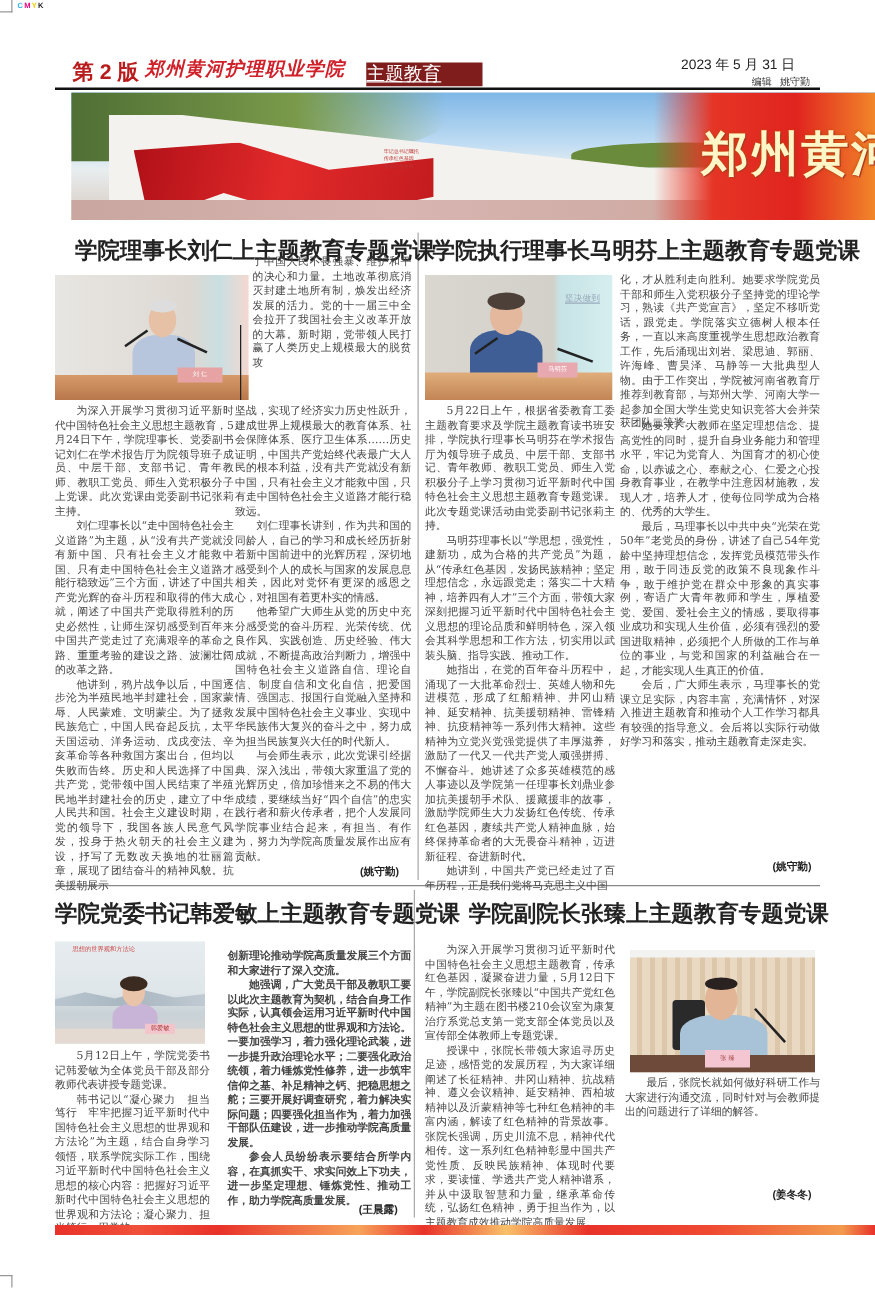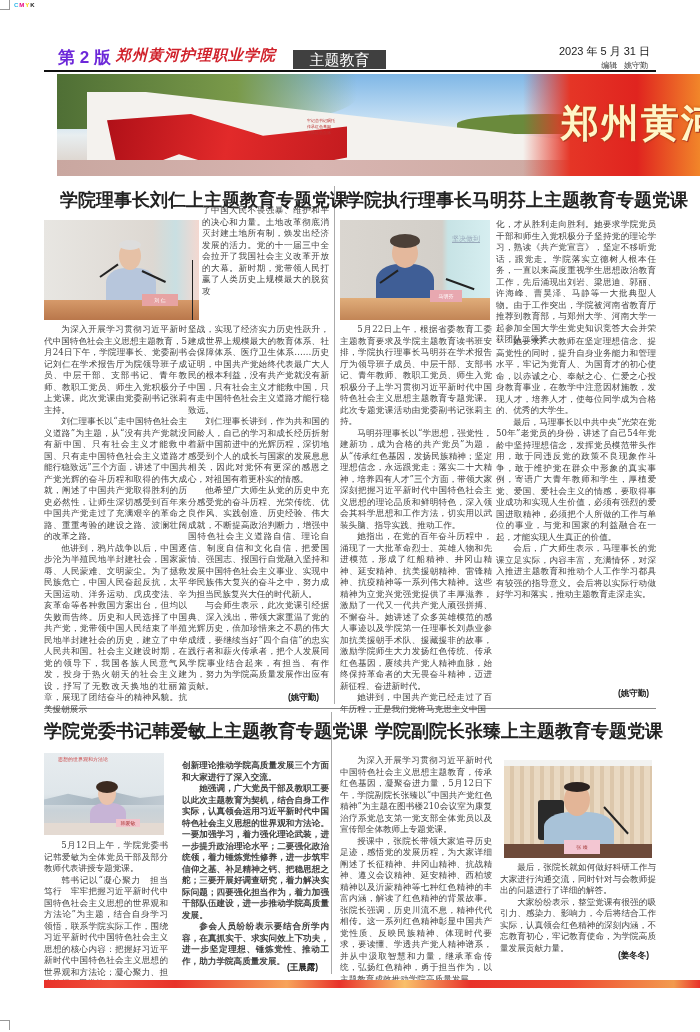--- a/index.html
+++ b/index.html
@@ -2,24 +2,24 @@
 <html><head>
 <meta charset="utf-8">
 <style>
   * { margin:0; padding:0; box-sizing:border-box; }
   html, body { width:700px; height:1032px; background:#fff; overflow:hidden; }
   body { position:relative; font-family:"DejaVu Serif", serif; color:#333; }
   .cmyk { position:absolute; left:14px; top:2px; font:bold 6px "Liberation Sans", sans-serif; letter-spacing:1px; }
   .cmyk .c{color:#2cb5e8}.cmyk .m{color:#e4007f}.cmyk .y{color:#f5d000}.cmyk .k{color:#222}
   .reg-mark { position:absolute; width:10px; height:10px; border:1px solid #999; }
   .masthead { position:absolute; left:44px; top:42px; width:260px; height:26px; }
-  .edition { position:absolute; left:14px; top:4px; font:bold 17px "Liberation Sans", sans-serif; color:#6d28d9; }
+  .edition { position:absolute; left:14px; top:4px; font:bold 17px "Liberation Sans", sans-serif; color:#b91c1c; }
   .school-logo { position:absolute; left:72px; top:4px; font:italic bold 15px "DejaVu Serif", serif; color:#d0202a; letter-spacing:1px; }
-  .section-tag { position:absolute; left:293px; top:50px; width:93px; height:19px; background:#404040; color:#fff; font:15px "Liberation Sans", sans-serif; text-align:center; line-height:19px; }
-  .dateline { position:absolute; right:50px; top:44px; font:11px "Liberation Sans", sans-serif; color:#222; text-align:center; }
+  .section-tag { position:absolute; left:293px; top:50px; width:93px; height:19px; background:#7f1d1d; color:#fff; font:15px "Liberation Sans", sans-serif; text-align:left; line-height:19px;text-decoration:underline; }
+  .dateline { position:absolute; right:64px; top:44px; font:11px "Liberation Sans", sans-serif; color:#222; text-align:center; }
   .editor-line { position:absolute; right:52px; top:60px; font:8px "Liberation Sans", sans-serif; color:#333; }
   .head-rule { position:absolute; left:44px; top:70px; width:612px; height:2px; background:#111; }
   .banner { position:absolute; left:57px; top:74px; width:656px; height:102px; overflow:hidden;
     background:linear-gradient(180deg,#7fb7e6 0%,#bfdcf3 40%,#e8eef0 60%,#d8c9be 100%); }
   .banner .trees { position:absolute; left:0; top:0; width:300px; height:55px; background:linear-gradient(90deg,#4f6f35,#7a9a4a 60%,rgba(122,154,74,0)); border-radius:0 0 60% 0; }
   .banner .hills { position:absolute; left:400px; top:40px; width:180px; height:20px; background:#6a8a3c; border-radius:50% 50% 0 0; }
   .banner .wall { position:absolute; left:30px; top:18px; width:490px; height:70px; background:#f4f2ee; clip-path:polygon(0 0,12% 0,100% 70%,100% 100%,0 100%); }
   .banner .flag { position:absolute; left:50px; top:40px; width:240px; height:62px; background:linear-gradient(100deg,#b01018,#e22a2a 50%,#c31b1f); clip-path:polygon(0 10%,35% 0,65% 35%,100% 20%,100% 70%,60% 100%,30% 65%,5% 100%); }
   .banner .ground { position:absolute; left:0; top:86px; width:520px; height:16px; background:linear-gradient(90deg,#c9a7a0,#d8b5b1,#cda9a1); }
   .banner .inscription { position:absolute; left:250px; top:44px; font:4px "DejaVu Sans", sans-serif; color:#b33; line-height:6px; width:80px; }
@@ -182,17 +182,16 @@
   <div class="figure-body" style="left:40px;top:52px;width:70px;height:36px;background:#a8c2d8;"></div>
   <div class="figure-head" style="left:60px;top:24px;width:26px;height:32px;background:#e3b597;"></div>
   <div class="figure-head" style="left:60px;top:22px;width:26px;height:10px;background:#2a2220;"></div>
   <div class="podium" style="left:0;top:84px;width:148px;height:14px;background:#6d4a3a;"></div>
   <div class="nameplate" style="left:60px;top:80px;width:36px;height:14px;line-height:14px;background:#f3c6d2;color:#a44;">张 臻</div>
   <div class="mic" style="left:100px;top:46px;width:36px;transform:rotate(48deg);"></div>
 </div>
 
 <div class="text-col" style="left:500px;top:862px;width:156px;">
   <p>最后，张院长就如何做好科研工作与大家进行沟通交流，同时针对与会教师提出的问题进行了详细的解答。</p>
-  <p>大家纷纷表示，整堂党课有很强的吸引力、感染力、影响力，今后将结合工作实际，认真领会红色精神的深刻内涵，不忘教育初心，牢记教育使命，为学院高质量发展贡献力量。</p>
 </div>
 <div class="byline" style="left:618px;top:950px;">(姜冬冬)</div>
 
 <div class="footer-bar"></div>
 
 </body></html>

